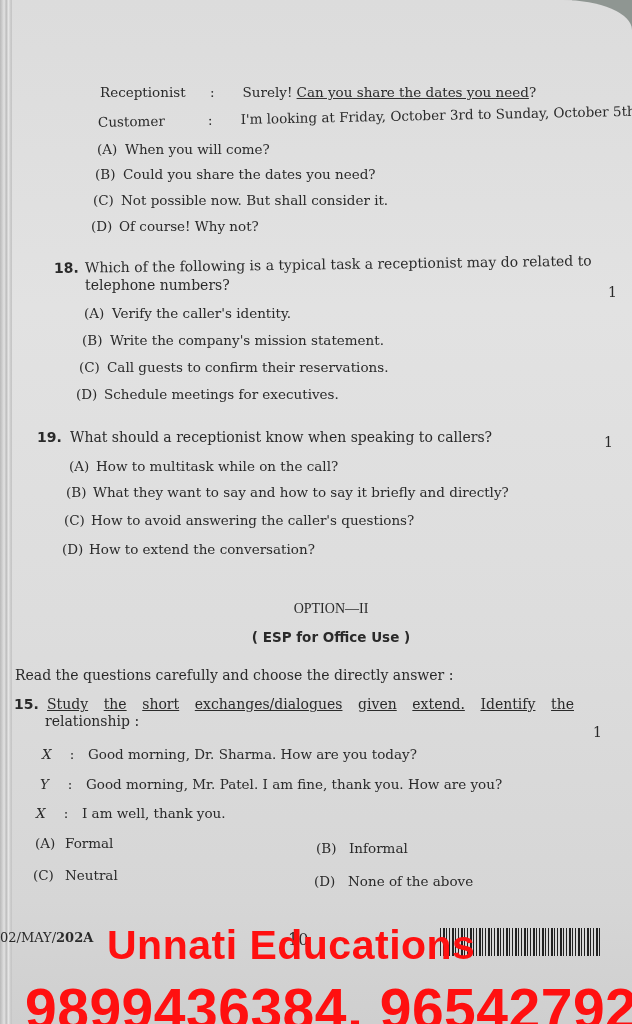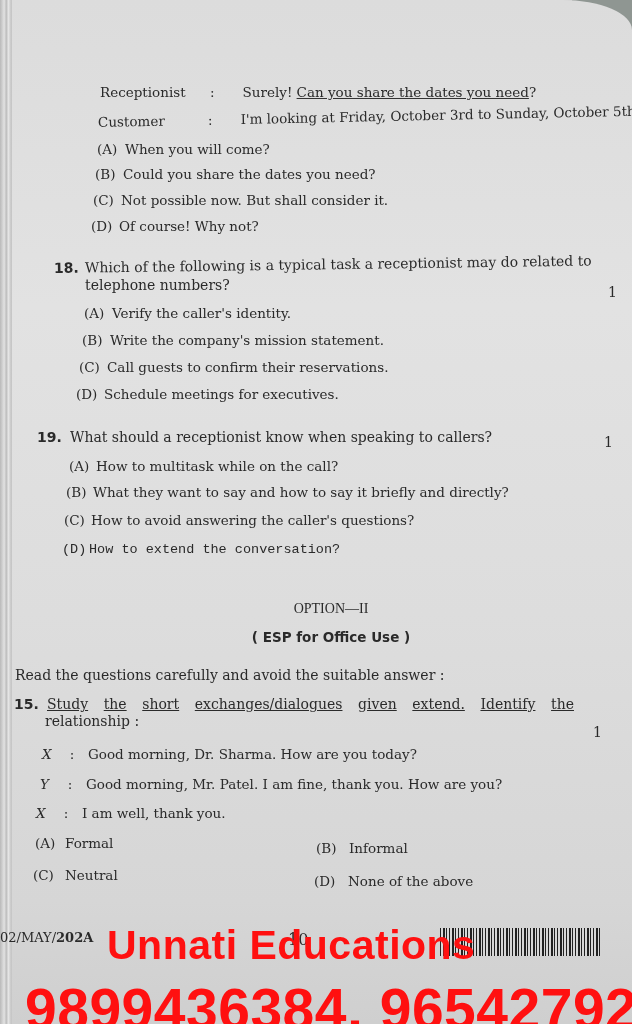--- a/index.html
+++ b/index.html
@@ -108,28 +108,28 @@
   <div class="marks" style="left:604px; top:434px;">1</div>
   <div class="t sm" style="left:69px; top:458px;">
     <span class="label" style="width:27px">(A)</span><span>How to multitask while on the call?</span>
   </div>
   <div class="t sm" style="left:66px; top:484px;">
     <span class="label" style="width:27px">(B)</span><span>What they want to say and how to say it briefly and directly?</span>
   </div>
   <div class="t sm" style="left:64px; top:512px;">
     <span class="label" style="width:27px">(C)</span><span>How to avoid answering the caller's questions?</span>
   </div>
-  <div class="t sm" style="left:62px; top:541px;font-family:Liberation Mono, monospace;">
+  <div class="t sm" style="left:62px; top:541px;">
     <span class="label" style="width:27px">(D)</span><span>How to extend the conversation?</span>
   </div>
 </div>
 
 <div class="center t" style="top:600px; padding-left:30px; font-family:'Liberation Serif', serif; font-size:14px;">OPTION—II</div>
 <div class="center t esp" style="top:629px; padding-left:30px;">( ESP for Office Use )</div>
-<div class="t" style="left:15px; top:667px;">Read the questions carefully and avoid the suitable answer :</div>
+<div class="t" style="left:15px; top:667px;">Read the questions carefully and choose the directly answer :</div>
 
 <div>
   <div class="t" style="left:14px; top:696px; width:560px; display:flex;">
     <span class="qnum" style="width:33px">15.</span>
     <span style="display:flex; justify-content:space-between; flex:1;text-decoration:underline;">
       <span>Study</span>
       <span>the</span>
       <span>short</span>
       <span>exchanges/dialogues</span>
       <span>given</span>

